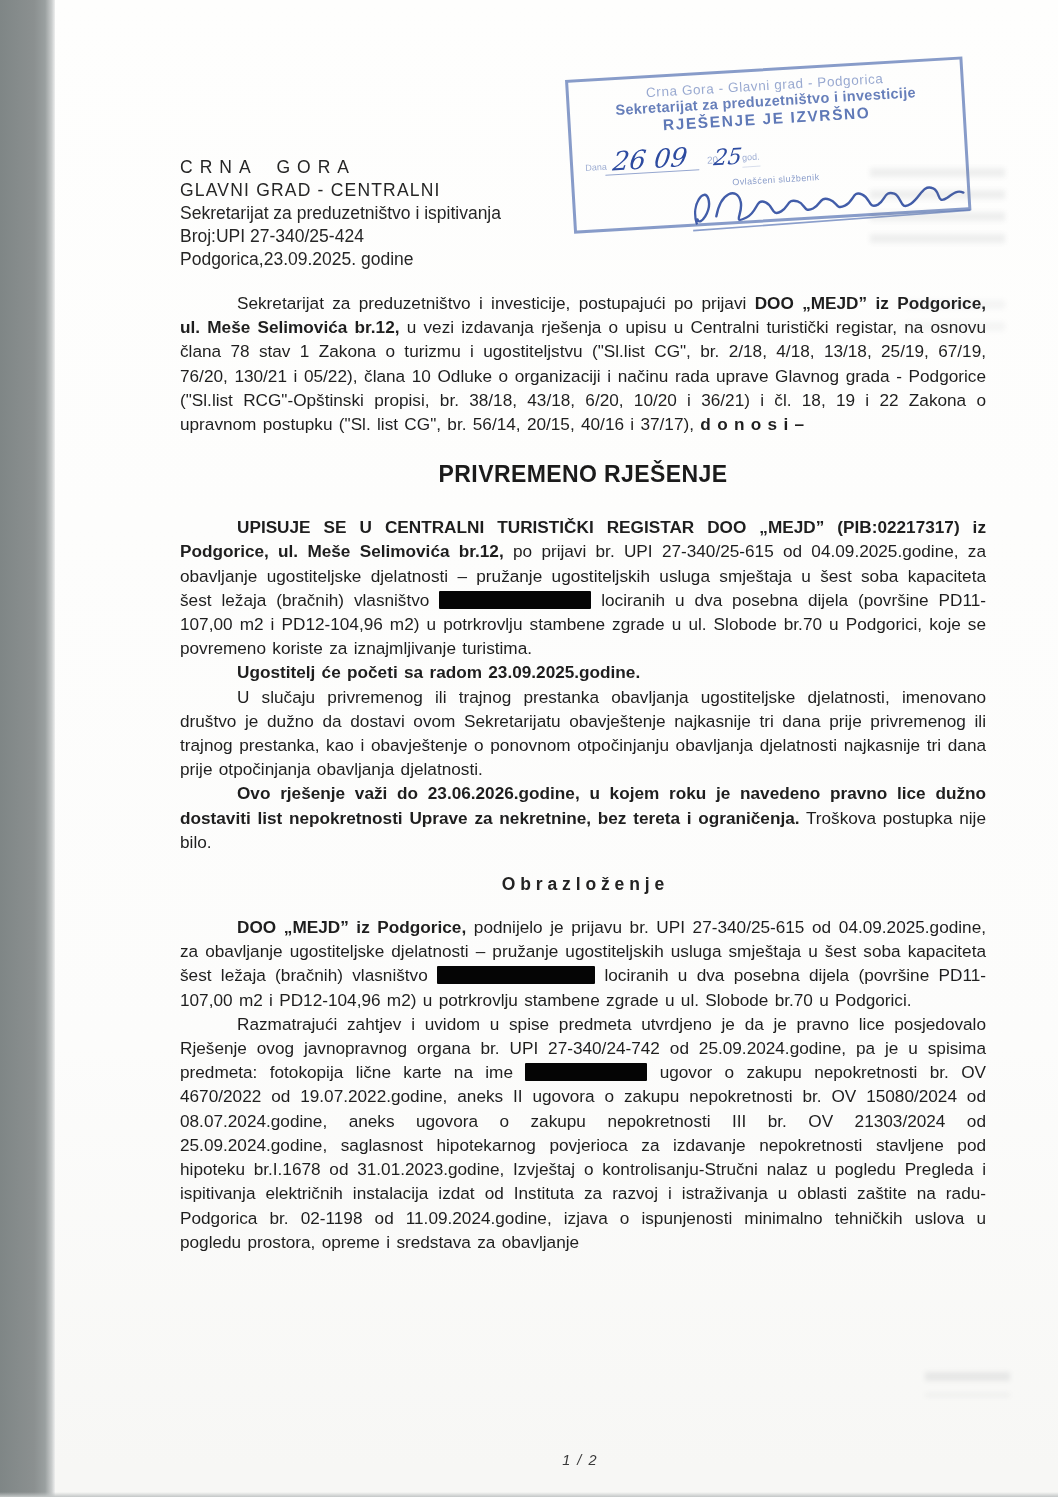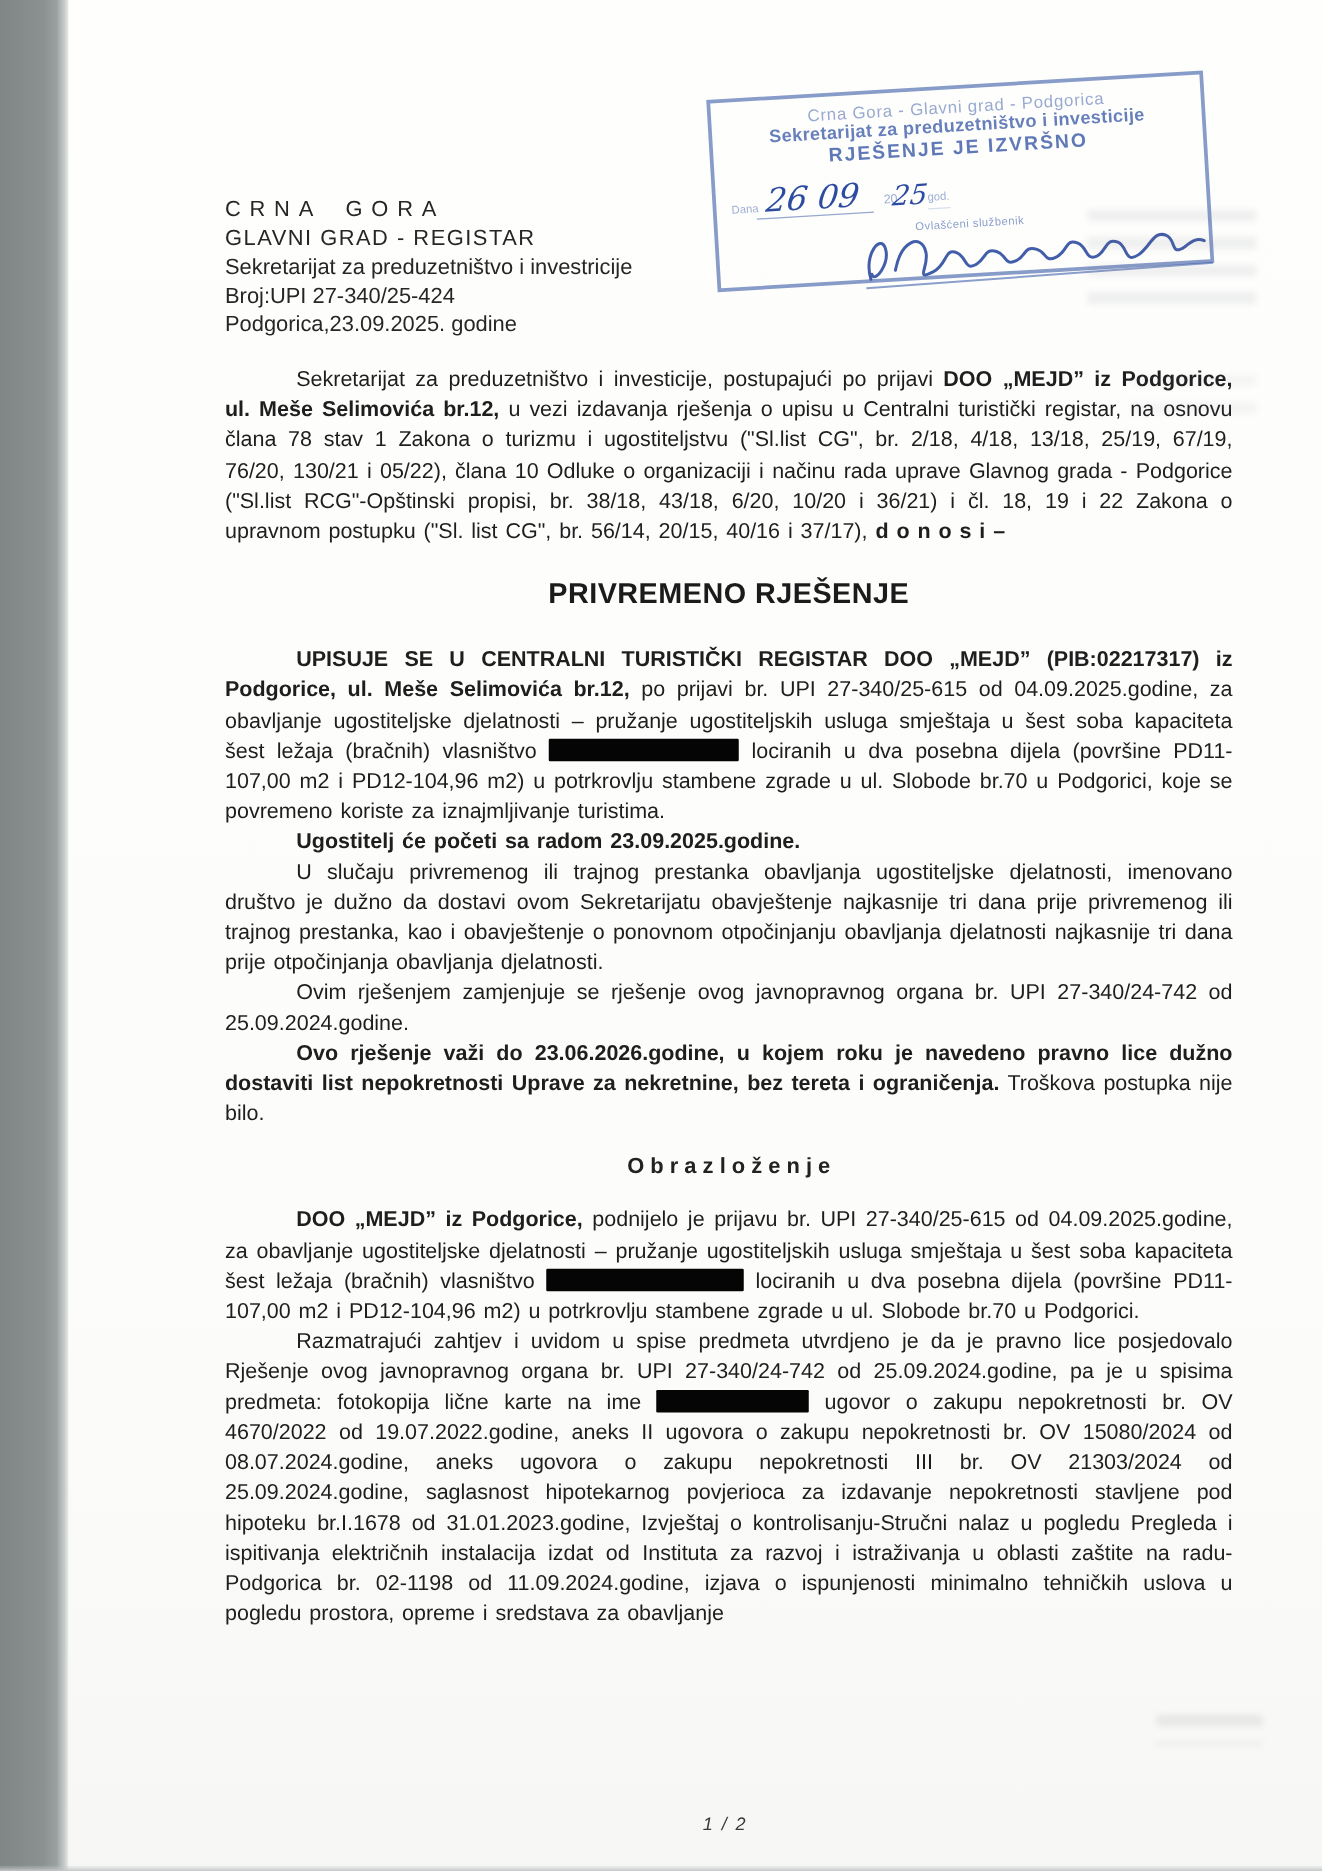--- a/index.html
+++ b/index.html
@@ -87,37 +87,36 @@
 </head>
 <body>
 
 <div class="scan">
   <div class="scan-edge"></div>
 
   <div class="paper">
 
     <div class="letterhead">
       <div class="country">CRNA GORA</div>
-      <div class="city">GLAVNI GRAD - REGISTAR</div>
-      <div>Sekretarijat za preduzetništvo i investricije</div>
+      <div class="city">GLAVNI GRAD - CENTRALNI</div>
+      <div>Sekretarijat za preduzetništvo i ispitivanja</div>
       <div>Broj:UPI 27-340/25-424</div>
       <div>Podgorica,23.09.2025. godine</div>
     </div>
 
     <div class="paras">
         <p class="doc"><span>Sekretarijat za preduzetništvo i investicije, postupajući po prijavi </span><span class="b">DOO „MEJD” iz Podgorice, ul. Meše Selimovića br.12,</span><span> u vezi izdavanja rješenja o upisu u Centralni turistički registar, na osnovu člana 78 stav 1 Zakona o turizmu i ugostiteljstvu ("Sl.list CG", br. 2/18, 4/18, 13/18, 25/19, 67/19, 76/20, 130/21 i 05/22), člana 10 Odluke o organizaciji i načinu rada uprave Glavnog grada - Podgorice ("Sl.list RCG"-Opštinski propisi, br. 38/18, 43/18, 6/20, 10/20 i 36/21) i čl. 18, 19 i 22 Zakona o upravnom postupku ("Sl. list CG", br. 56/14, 20/15, 40/16 i 37/17), </span><span class="b">d o n o s i –</span></p>
       </div>
 
     <div class="doc-title">PRIVREMENO RJEŠENJE</div>
 
     <div class="paras paras-tight">
         <p class="doc"><span class="b">UPISUJE SE U CENTRALNI TURISTIČKI REGISTAR DOO „MEJD” (PIB:02217317) iz Podgorice, ul. Meše Selimovića br.12,</span><span> po prijavi br. UPI 27-340/25-615 od 04.09.2025.godine, za obavljanje ugostiteljske djelatnosti – pružanje ugostiteljskih usluga smještaja u šest soba kapaciteta šest ležaja (bračnih) vlasništvo </span><span class="redact" style="width: 152px;"></span><span> lociranih u dva posebna dijela (površine PD11-107,00 m2 i PD12-104,96 m2) u potrkrovlju stambene zgrade u ul. Slobode br.70 u Podgorici, koje se povremeno koriste za iznajmljivanje turistima.</span></p>
         <p class="doc"><span class="b">Ugostitelj će početi sa radom 23.09.2025.godine.</span></p>
         <p class="doc"><span>U slučaju privremenog ili trajnog prestanka obavljanja ugostiteljske djelatnosti, imenovano društvo je dužno da dostavi ovom Sekretarijatu obavještenje najkasnije tri dana prije privremenog ili trajnog prestanka, kao i obavještenje o ponovnom otpočinjanju obavljanja djelatnosti najkasnije tri dana prije otpočinjanja obavljanja djelatnosti.</span></p>
-        <p class="doc"><span>Ovim rješenjem zamjenjuje se rješenje ovog javnopravnog organa br. UPI 27-340/24-742 od 25.09.2024.godine.</span></p>
         <p class="doc"><span class="b">Ovo rješenje važi do 23.06.2026.godine, u kojem roku je navedeno pravno lice dužno dostaviti list nepokretnosti Uprave za nekretnine, bez tereta i ograničenja.</span><span> Troškova postupka nije bilo.</span></p>
       </div>
 
     <div class="section-heading">O b r a z l o ž e n j e</div>
 
     <div class="paras paras-tight">
         <p class="doc"><span class="b">DOO „MEJD” iz Podgorice,</span><span> podnijelo je prijavu br. UPI 27-340/25-615 od 04.09.2025.godine, za obavljanje ugostiteljske djelatnosti – pružanje ugostiteljskih usluga smještaja u šest soba kapaciteta šest ležaja (bračnih) vlasništvo </span><span class="redact" style="width: 158px;"></span><span> lociranih u dva posebna dijela (površine PD11-107,00 m2 i PD12-104,96 m2) u potrkrovlju stambene zgrade u ul. Slobode br.70 u Podgorici.</span></p>
         <p class="doc"><span>Razmatrajući zahtjev i uvidom u spise predmeta utvrdjeno je da je pravno lice posjedovalo Rješenje ovog javnopravnog organa br. UPI 27-340/24-742 od 25.09.2024.godine, pa je u spisima predmeta: fotokopija lične karte na ime </span><span class="redact" style="width: 122px;"></span><span> ugovor o zakupu nepokretnosti br. OV 4670/2022 od 19.07.2022.godine, aneks II ugovora o zakupu nepokretnosti br. OV 15080/2024 od 08.07.2024.godine, aneks ugovora o zakupu nepokretnosti III br. OV 21303/2024 od 25.09.2024.godine, saglasnost hipotekarnog povjerioca za izdavanje nepokretnosti stavljene pod hipoteku br.I.1678 od 31.01.2023.godine, Izvještaj o kontrolisanju-Stručni nalaz u pogledu Pregleda i ispitivanja električnih instalacija izdat od Instituta za razvoj i istraživanja u oblasti zaštite na radu-Podgorica br. 02-1198 od 11.09.2024.godine, izjava o ispunjenosti minimalno tehničkih uslova u pogledu prostora, opreme i sredstava za obavljanje</span></p>
       </div>
   </div>

